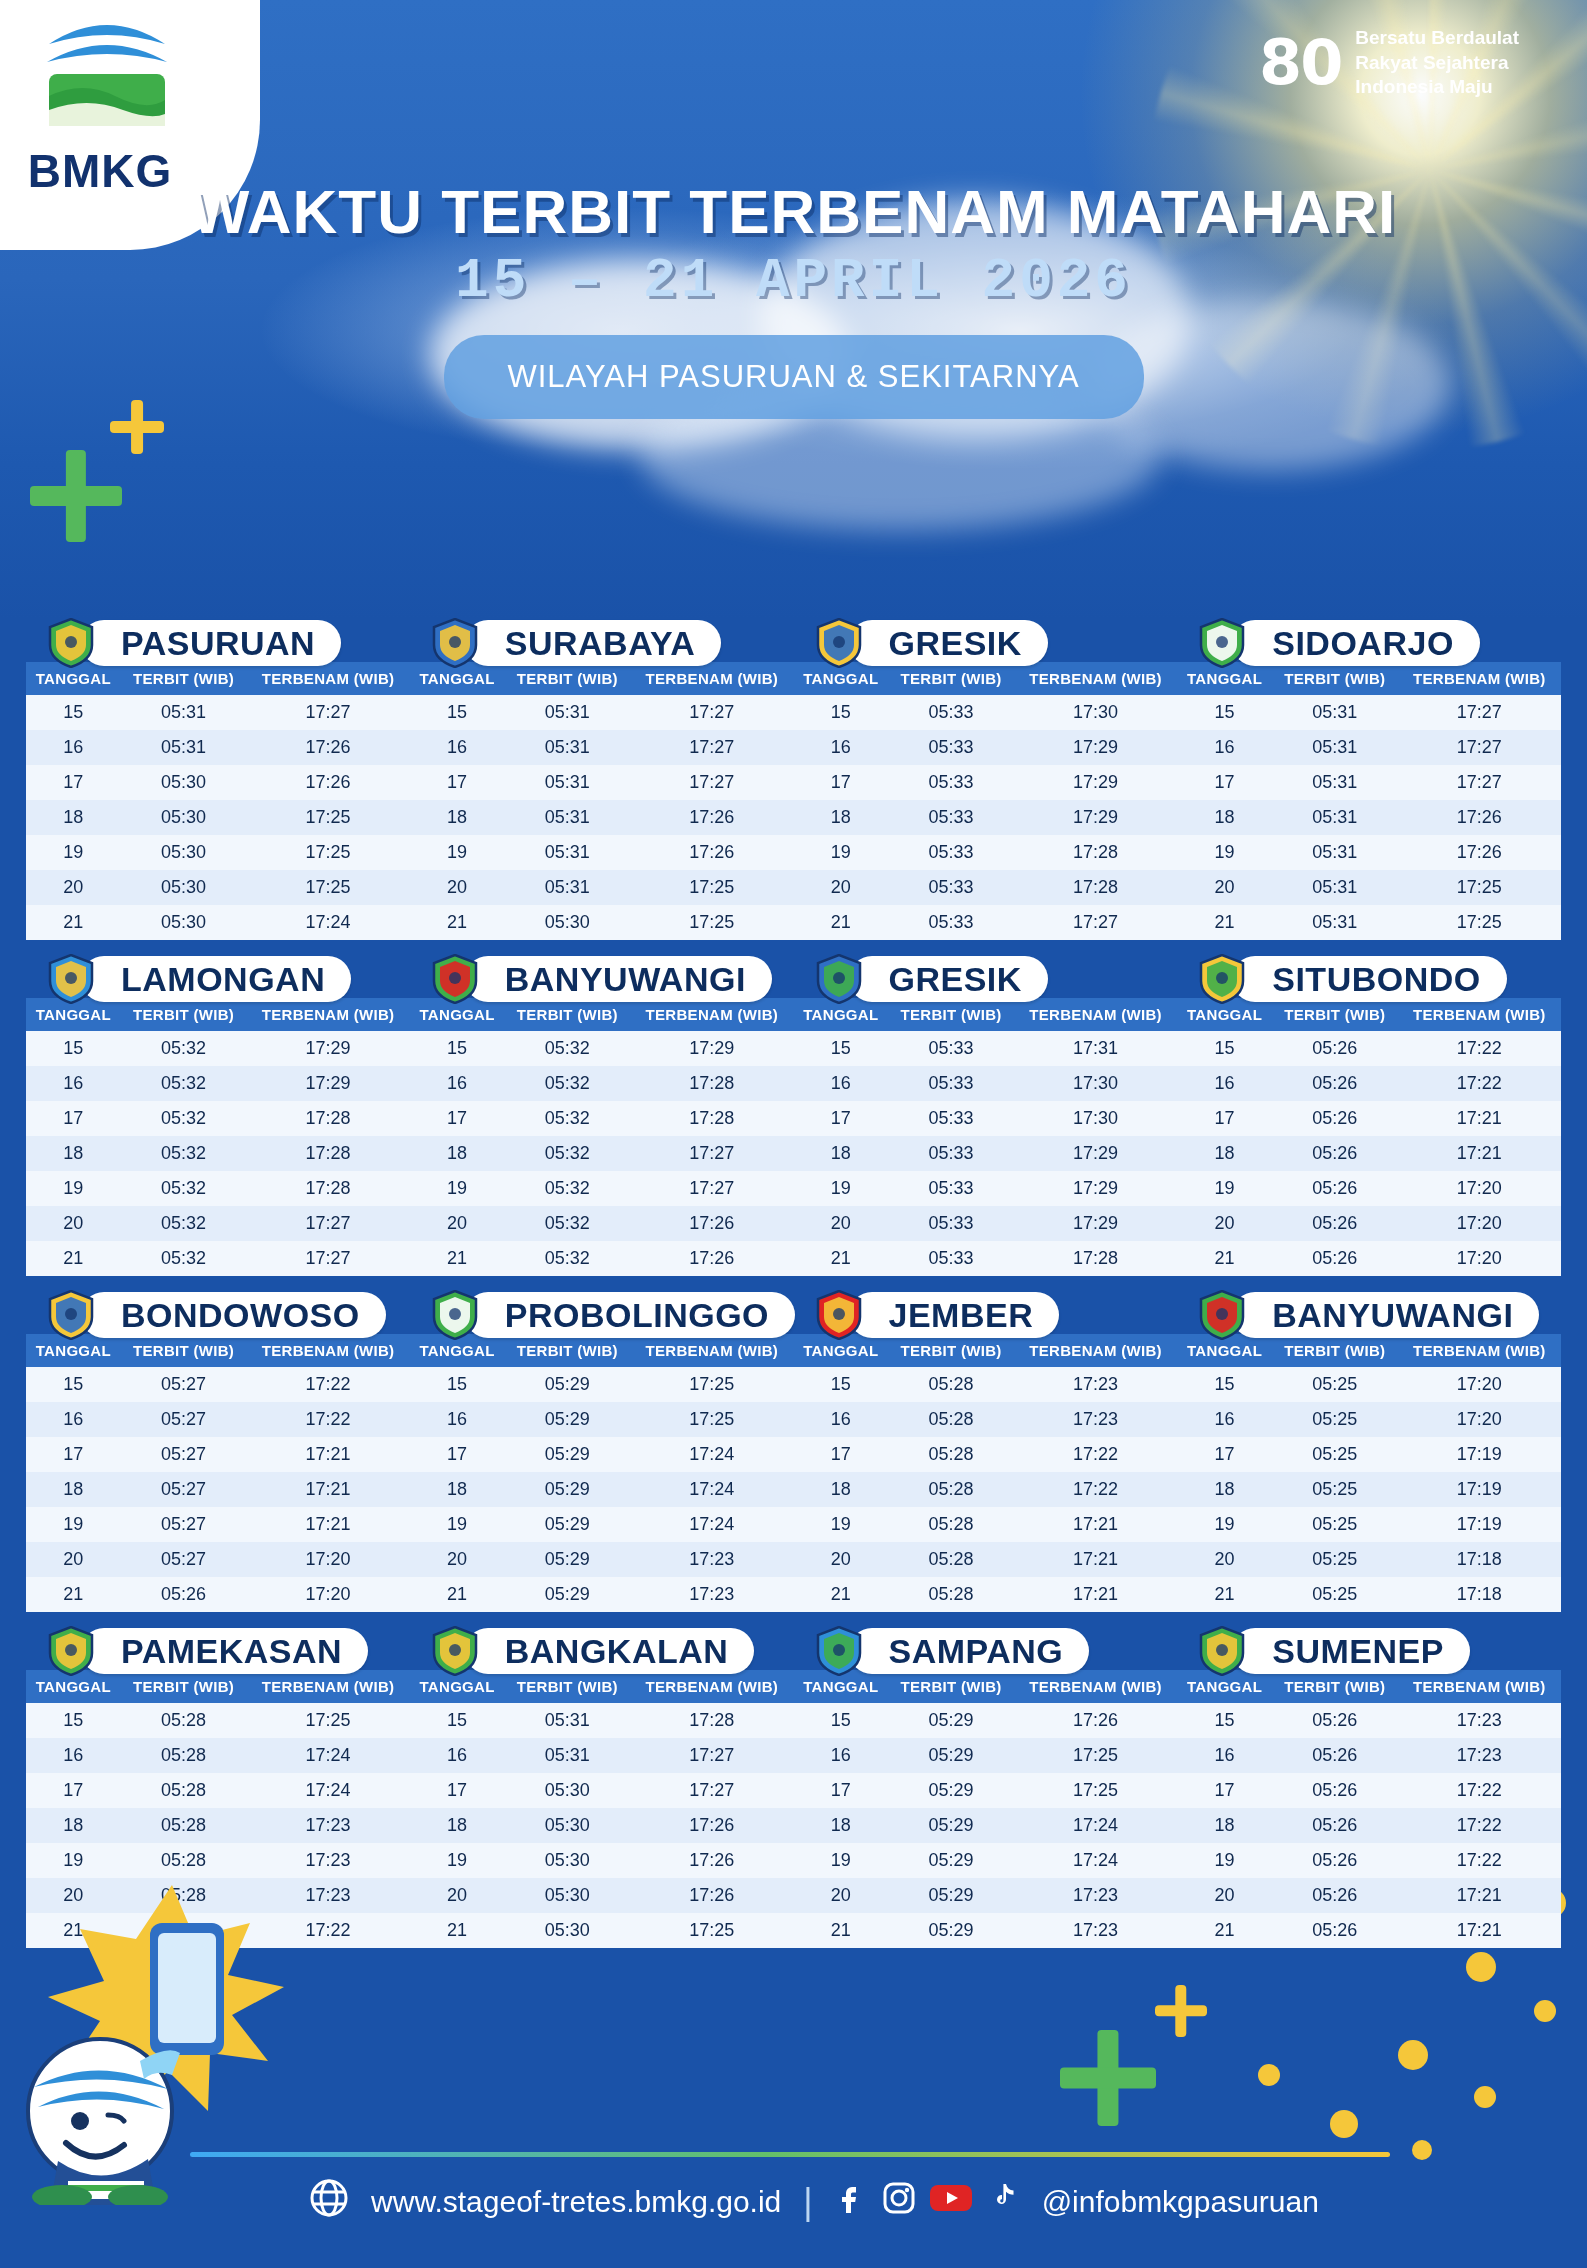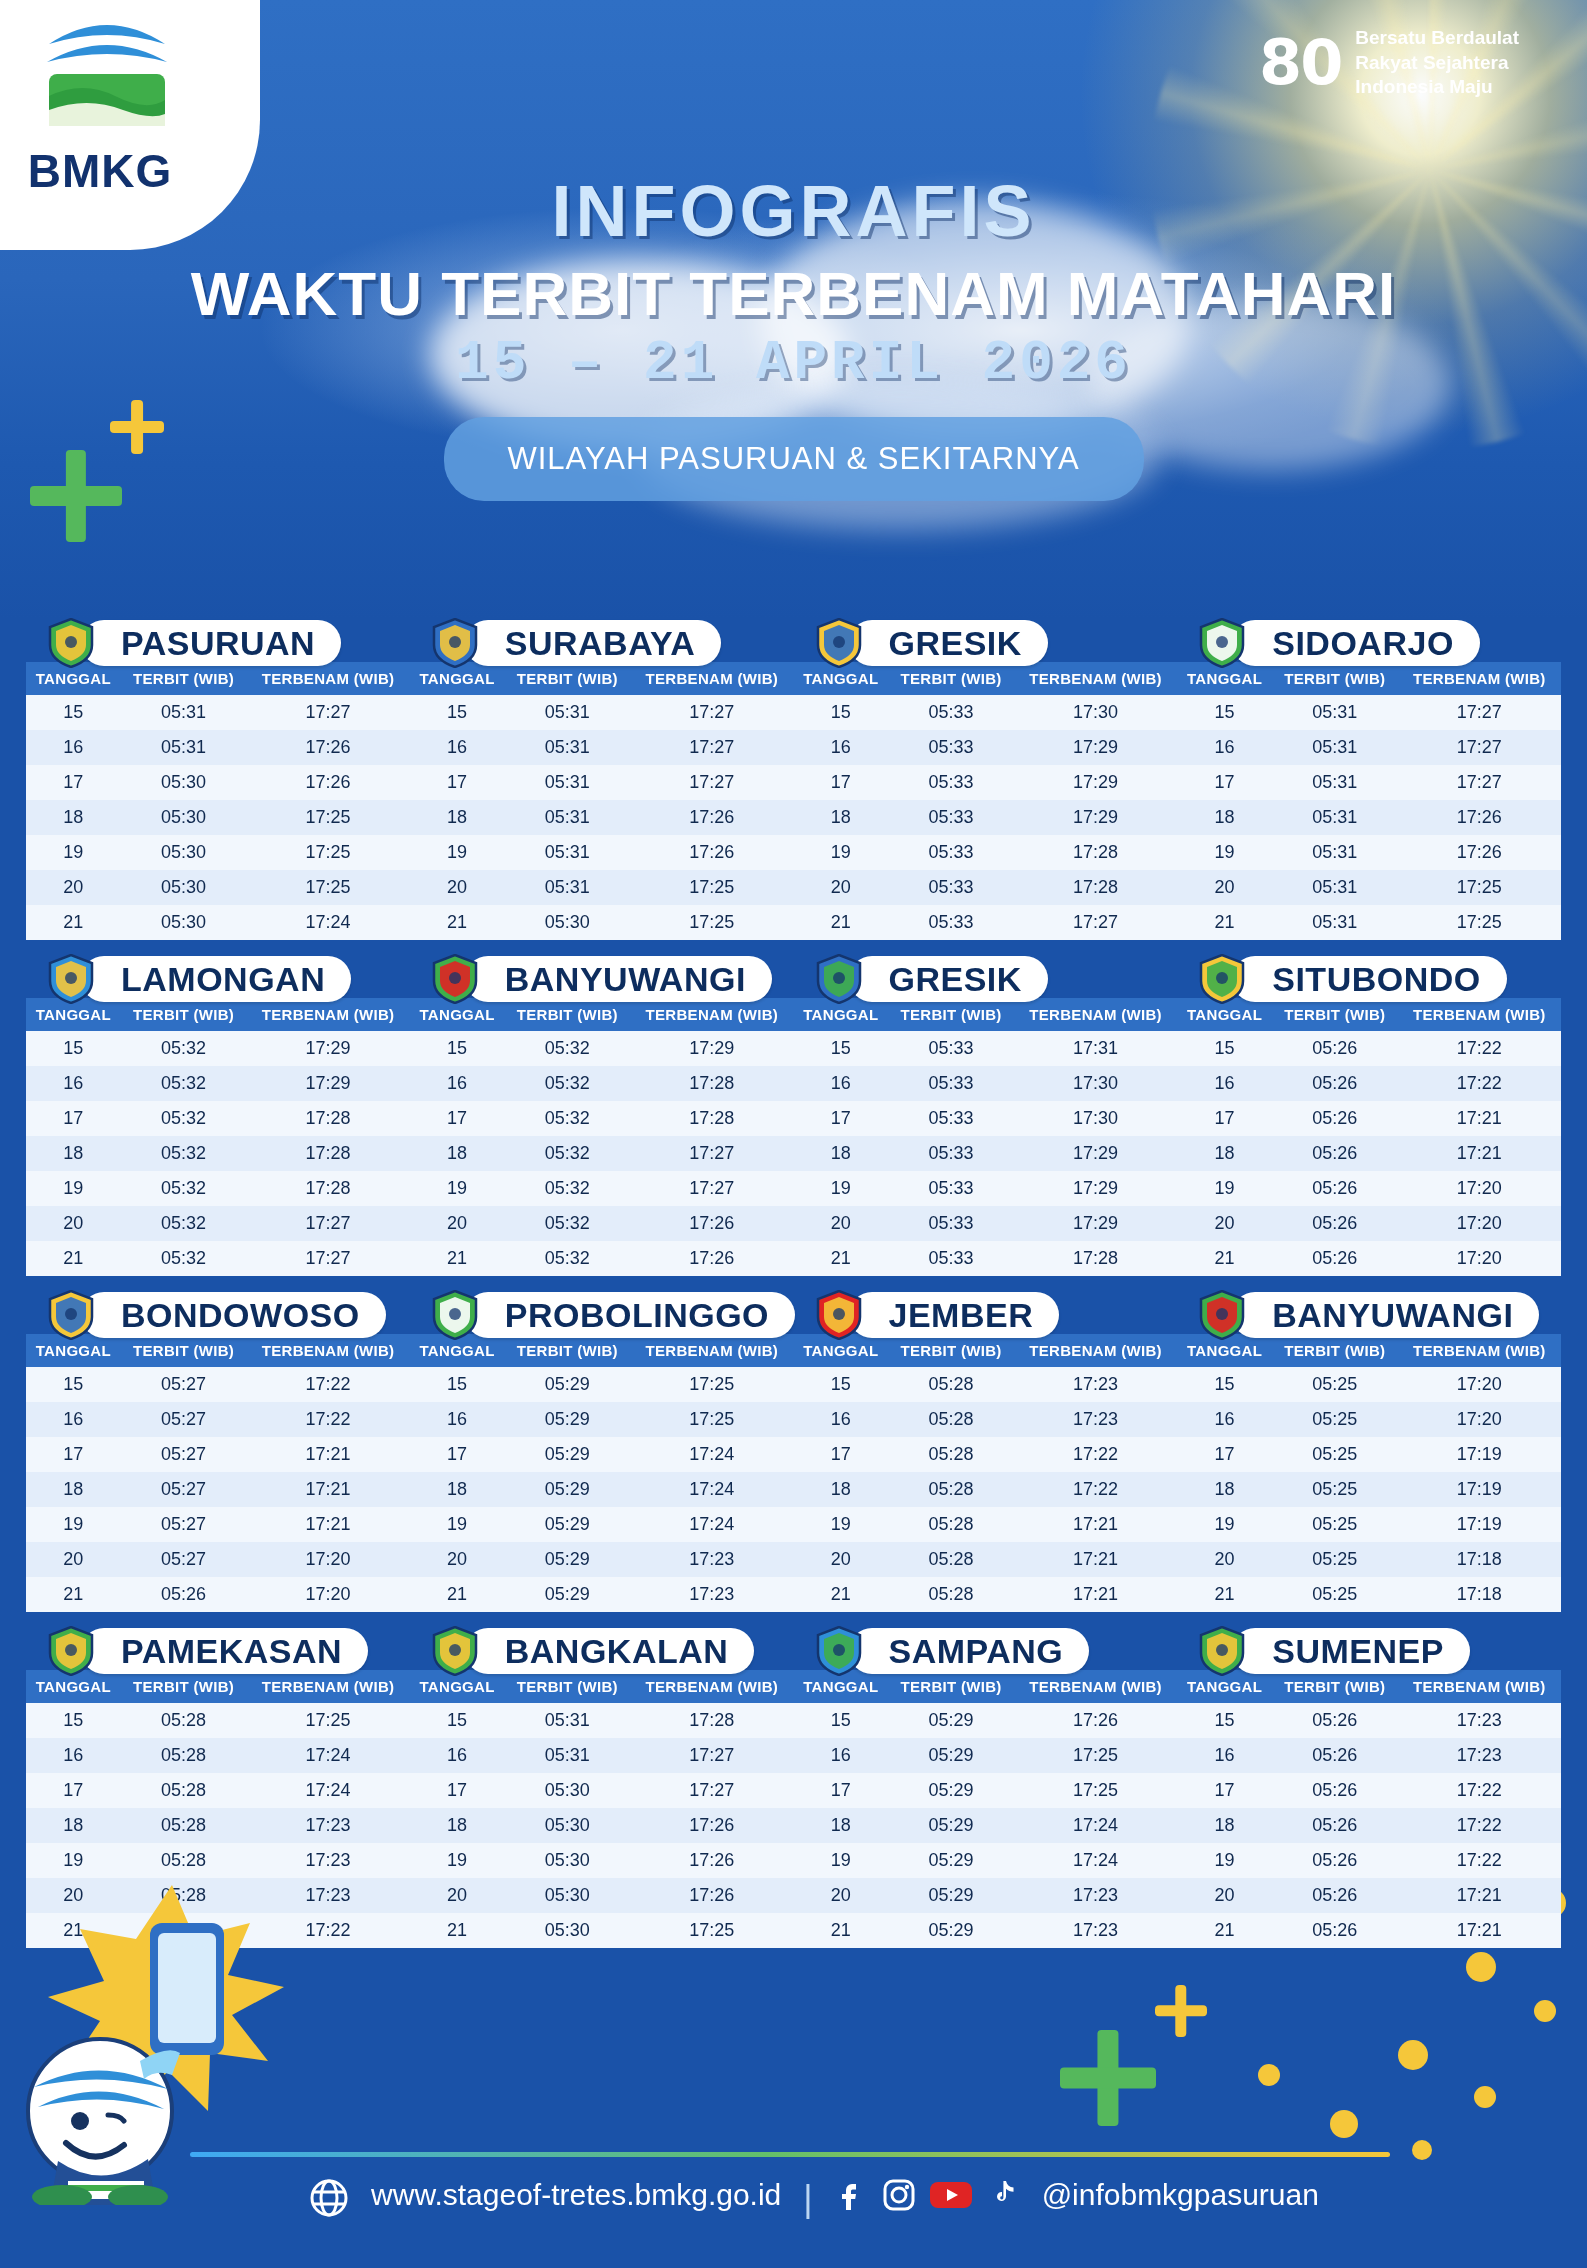--- a/index.html
+++ b/index.html
@@ -158,21 +158,21 @@
   tbody tr:nth-child(odd) { background: #f2f7fd; }
   tbody tr:nth-child(even) { background: #e3edfa; }
   
   .footer-line {
     position: absolute; left: 190px; top: 2152px; width: 1200px; height: 5px;
     background: linear-gradient(90deg, #3fa9f5 0%, #63c06a 48%, #f5c73a 100%);
     border-radius: 3px;
   }
   .footer {
     position: absolute; left: 0; top: 2178px; width: 1587px;
-    display: flex; align-items: flex-start; justify-content: center; gap: 22px;
+    display: flex; align-items: center; justify-content: center; gap: 22px;
     color: #ffffff; font-size: 30px; padding-left: 41px;
   }
   .footer .sep { color: #bcd6f2; font-size: 36px; }
   .soc { display: flex; align-items: center; gap: 13px; }
   .mascot { position: absolute; left: 22px; top: 1875px; width: 320px; height: 330px; }
 </style>
 </head>
 <body>
 
 <div class="bg-sky"></div>
@@ -211,21 +211,20 @@
 <div class="badge-80">
   <div class="eighty">80</div>
   <div class="lines">
     <div>Bersatu Berdaulat</div>
     <div>Rakyat Sejahtera</div>
     <div>Indonesia Maju</div>
   </div>
 </div>
 
 <div class="header">
-  <div class="t-infografis">INFOGRAFIS</div>
   <div class="t-main">WAKTU TERBIT TERBENAM MATAHARI</div>
   <div class="t-date">15 – 21  APRIL  2026</div>
   <div class="wilayah-pill">WILAYAH PASURUAN &amp; SEKITARNYA</div>
 </div>
 
 <div class="grid" id="card-grid">
     <div class="card">
       <div class="card-head">
         <div class="emblem">
           <svg viewBox="0 0 46 50" width="46" height="50">

